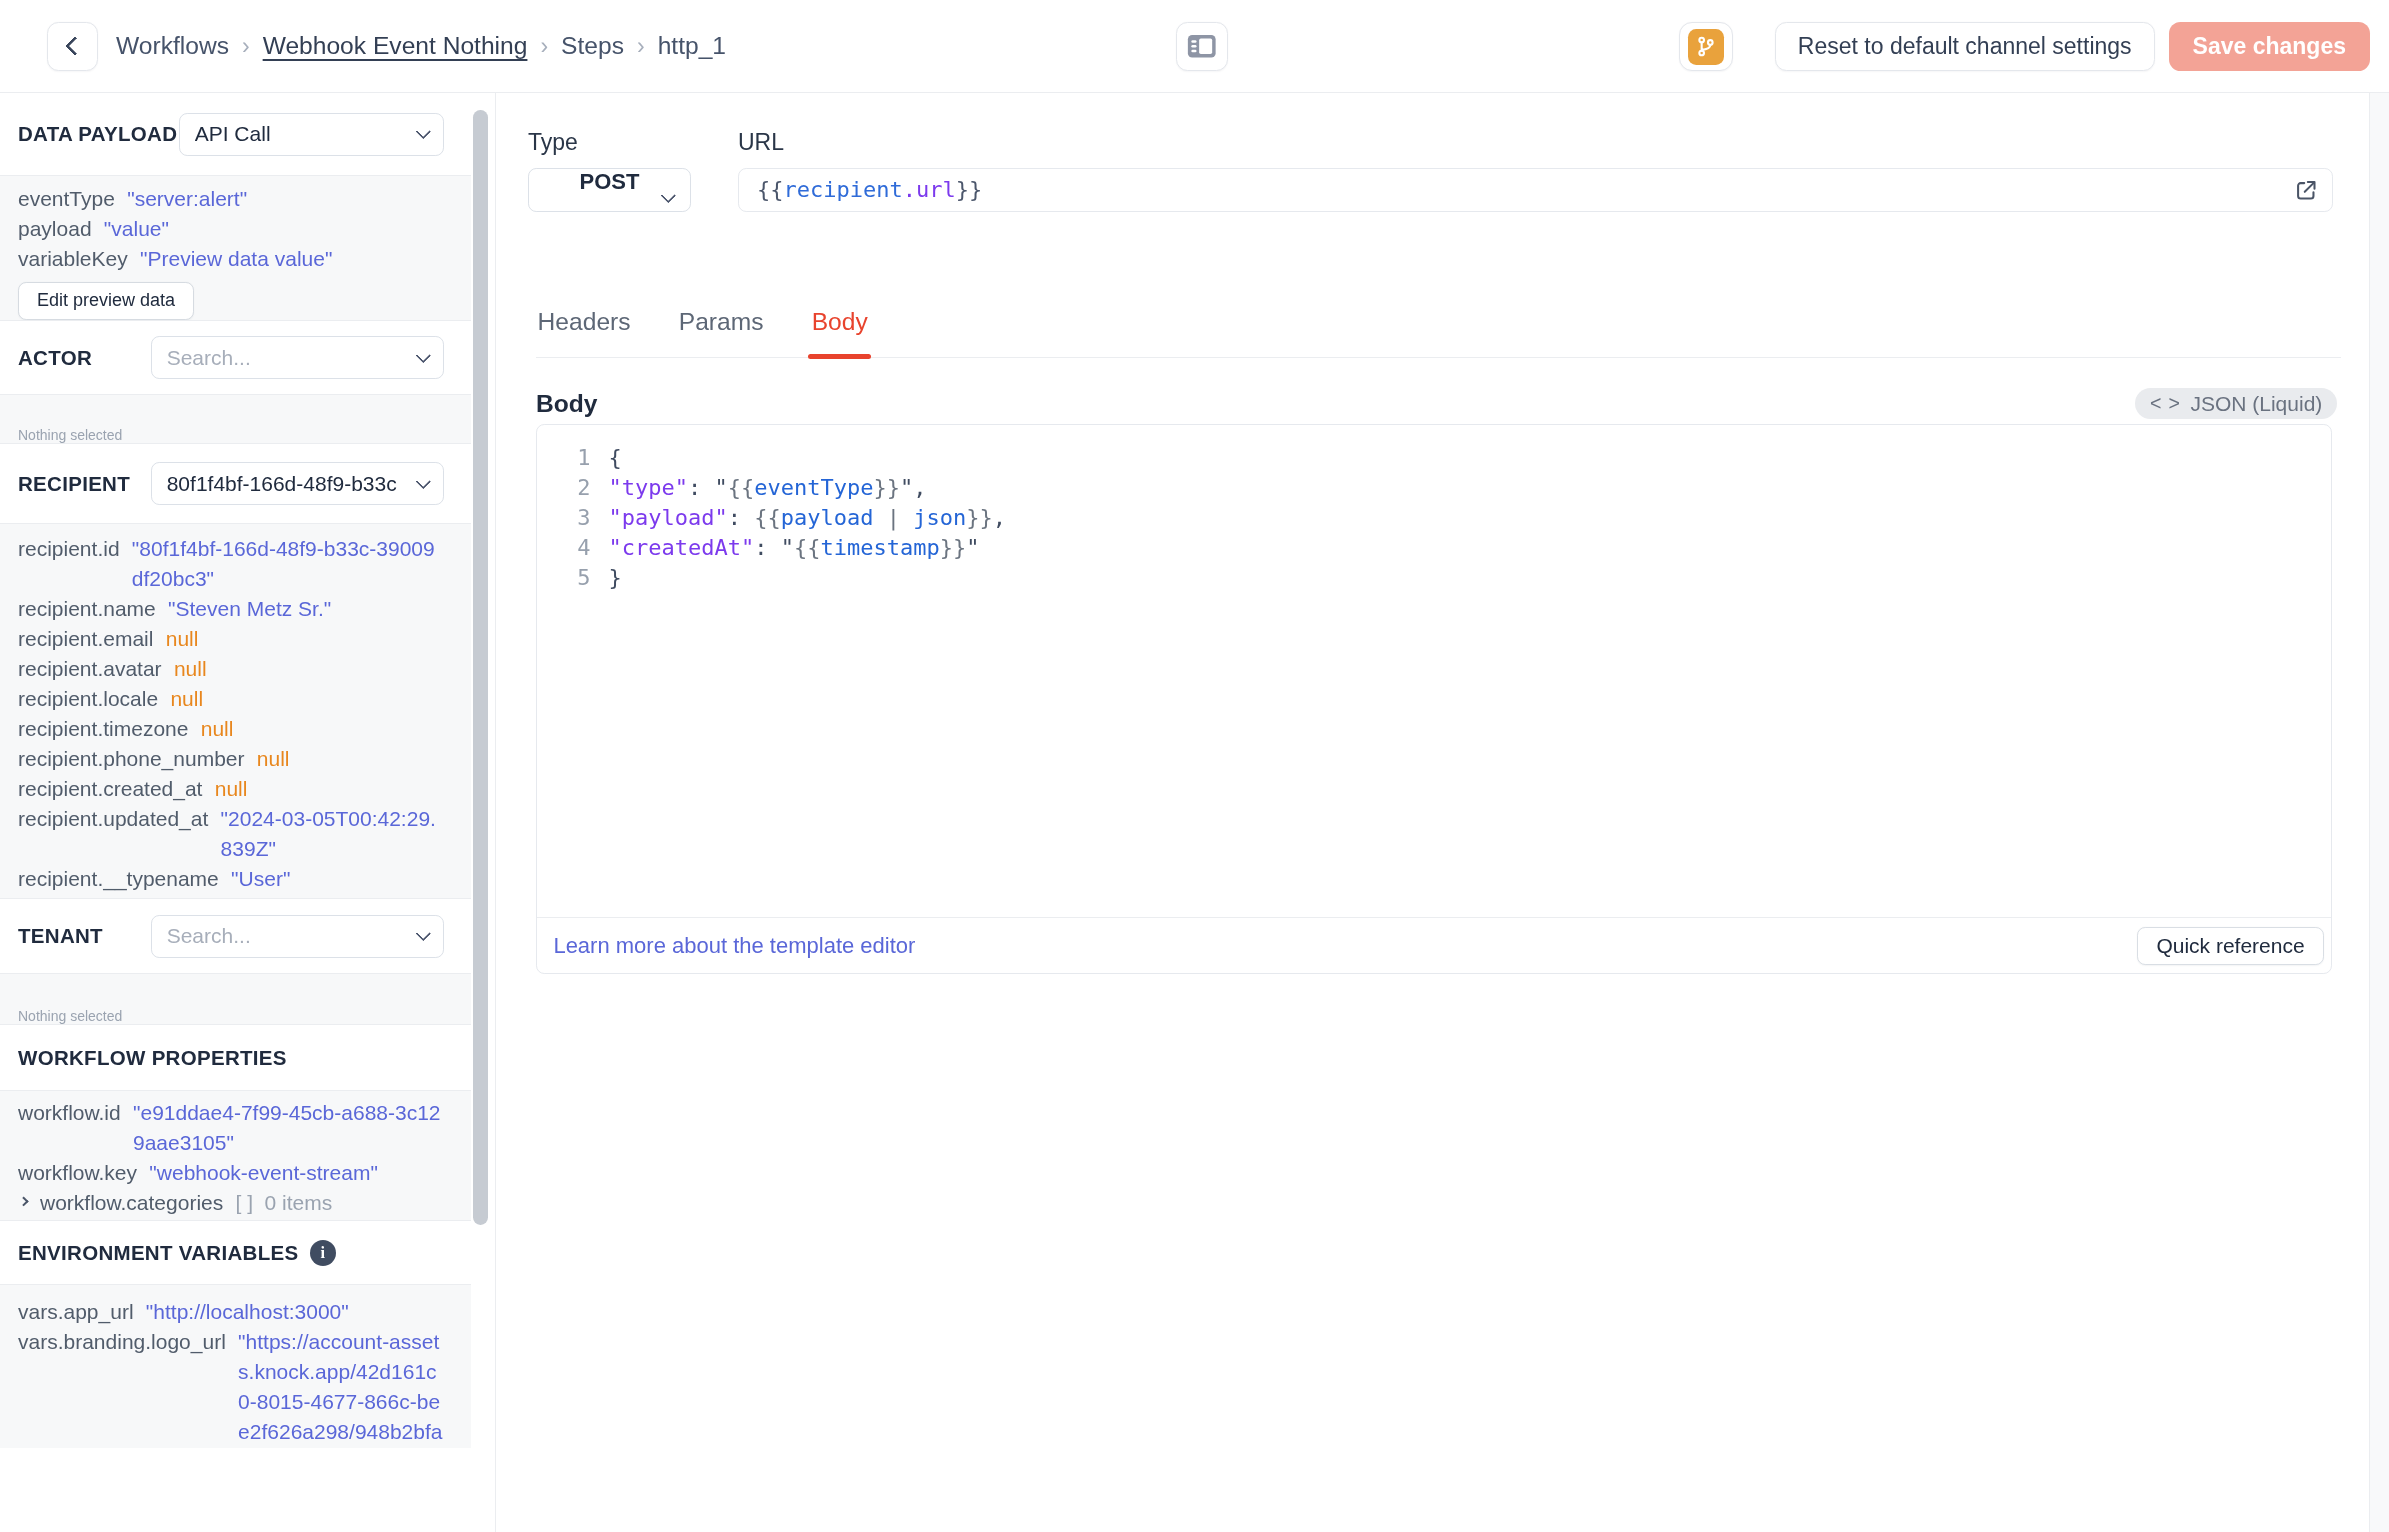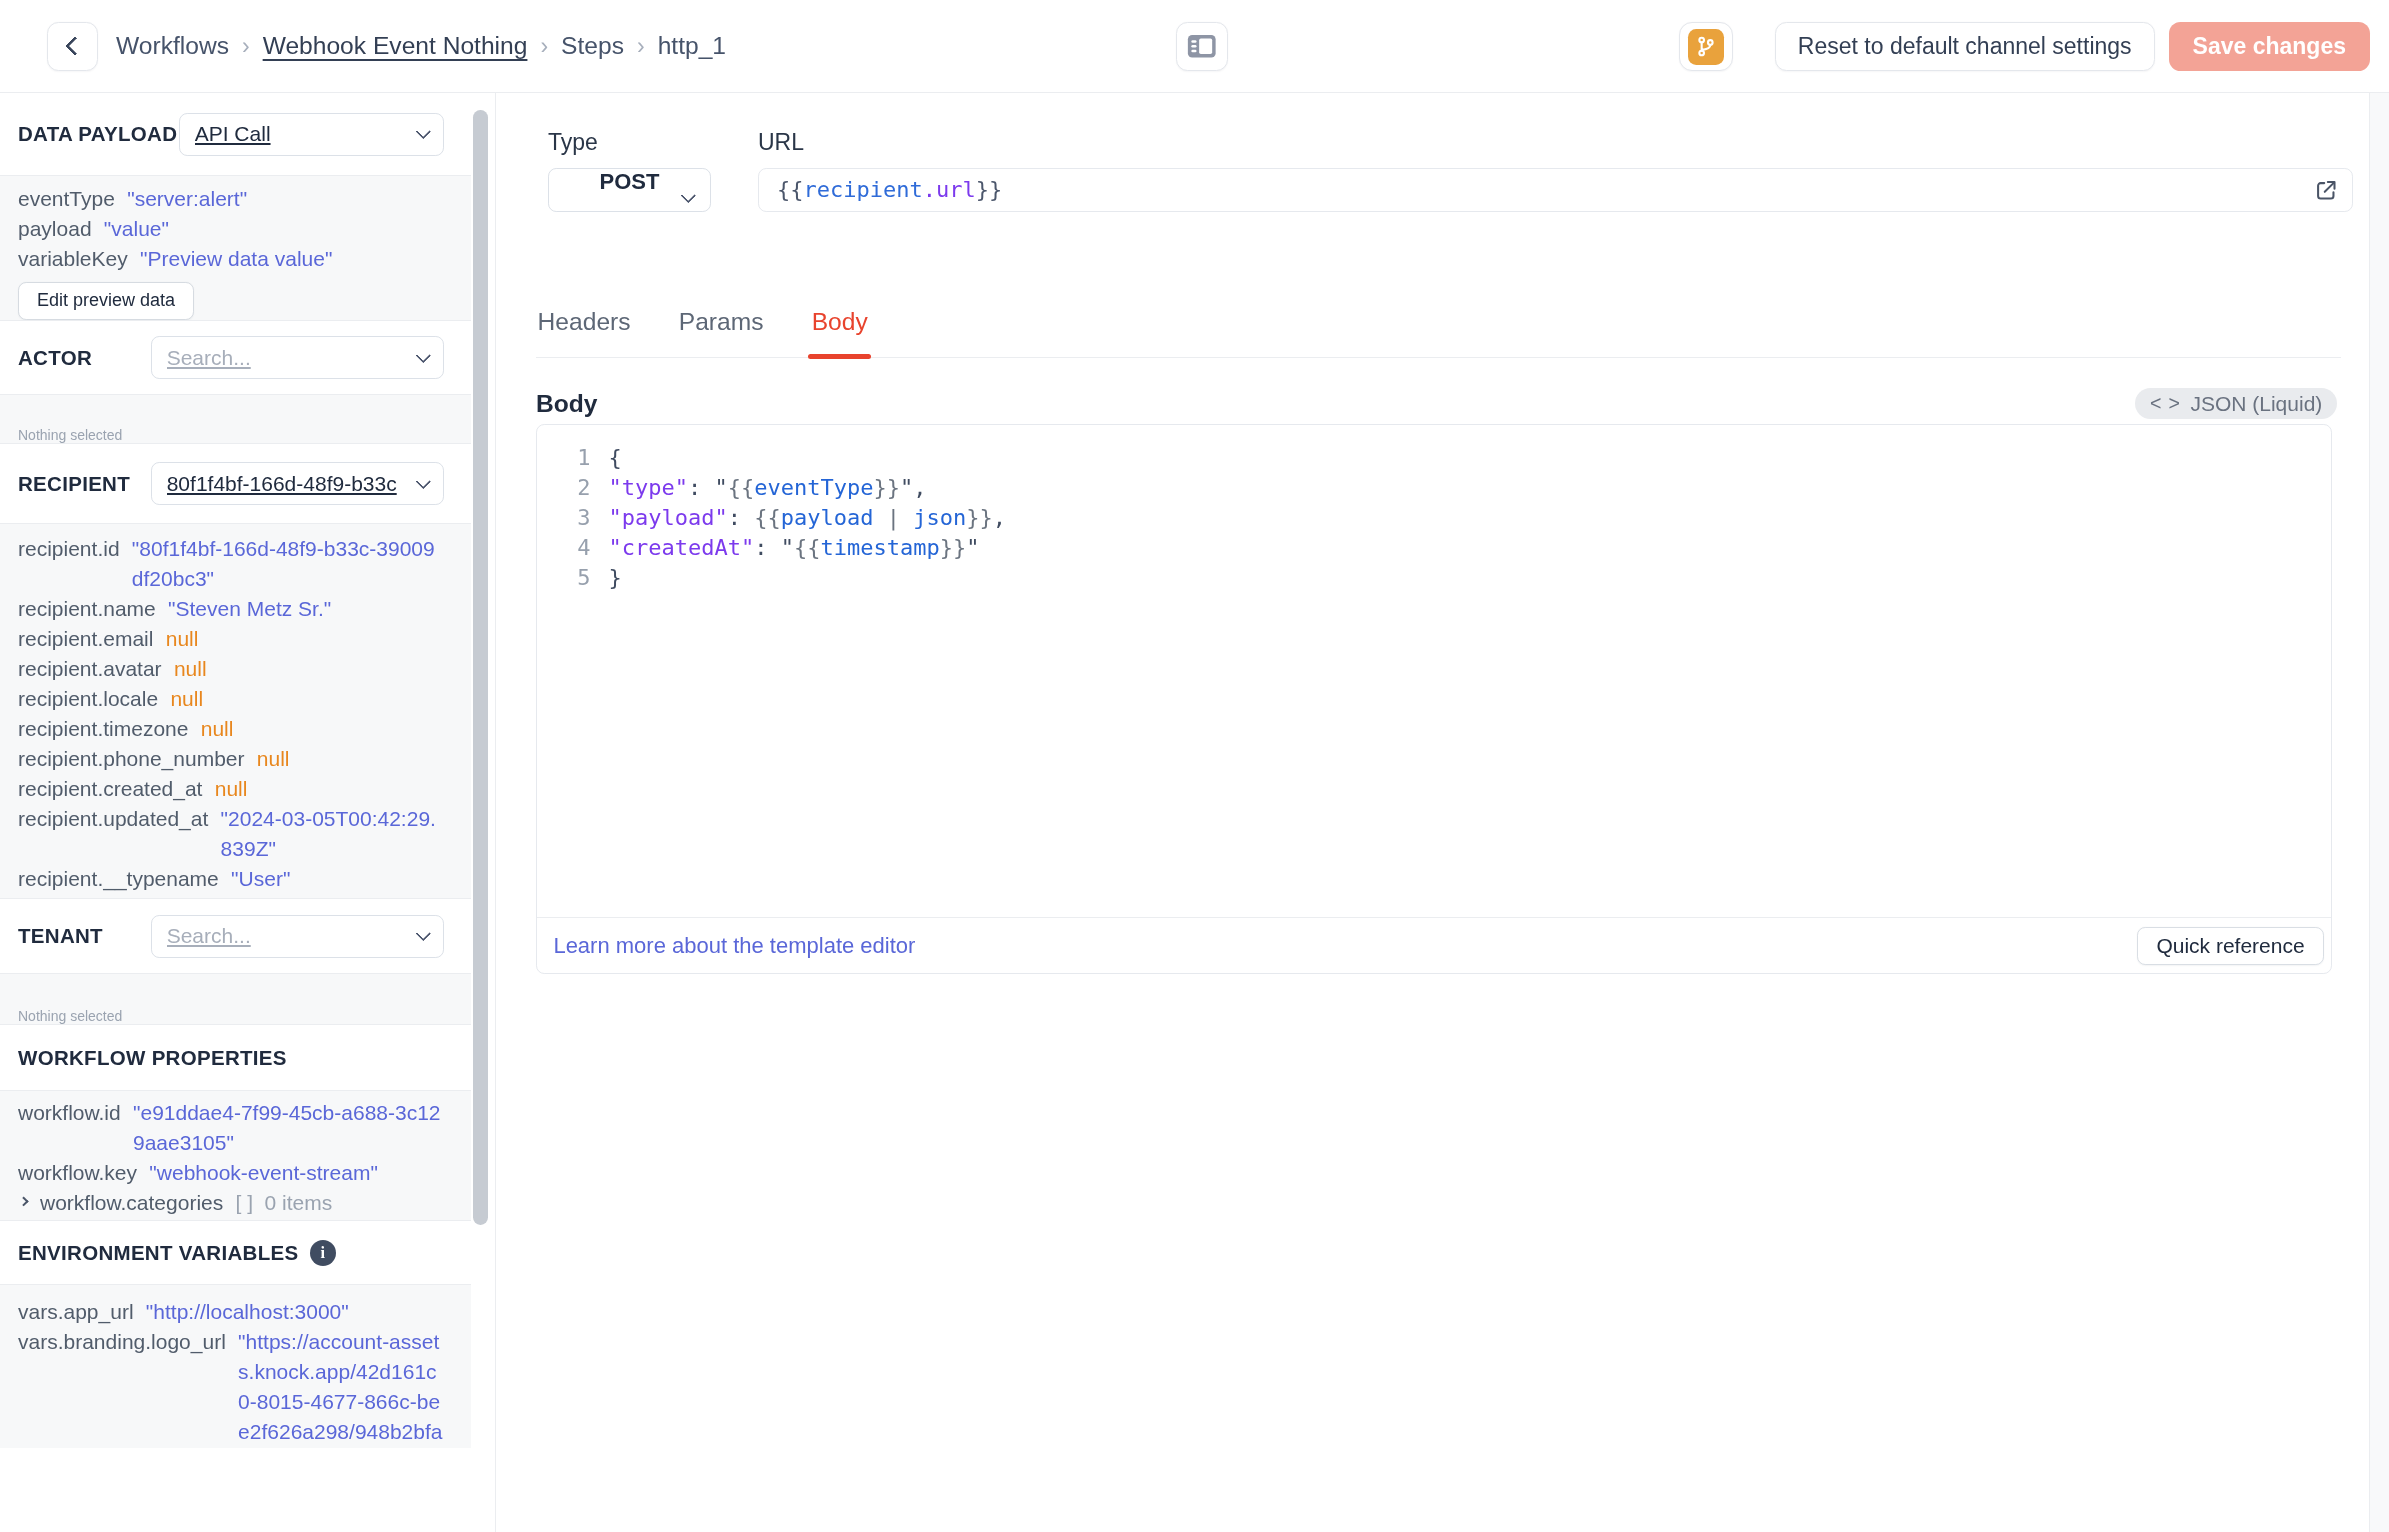--- a/index.html
+++ b/index.html
@@ -40,21 +40,21 @@
   
   .sidebar{position:absolute;left:0;top:93px;width:496px;bottom:0;background:#fff;
     border-right:1.6px solid var(--border);overflow:hidden;}
   .sb-content{width:471px;}
   .sb-title{height:90px;display:flex;align-items:center;padding-left:18px;border-bottom:1.6px solid var(--border);
     font-size:28px;font-weight:700;color:#1b2435;}
   .sb-row{display:flex;align-items:center;padding:0 27px 0 18px;border-bottom:1.6px solid var(--border);background:#fff;}
   .sb-label{font-size:20.5px;font-weight:700;color:#202b3e;letter-spacing:0.3px;white-space:nowrap;}
   .select{margin-left:auto;height:43px;border:1.6px solid var(--border2);border-radius:8.2px;background:#fff;
     display:flex;align-items:center;padding:0 14.7px;font-size:21px;color:#202b3e;cursor:pointer;position:relative;}
-  .select .sel-text{overflow:hidden;white-space:nowrap;text-overflow:clip;flex:1;text-decoration:underline;}
+  .select .sel-text{overflow:hidden;white-space:nowrap;text-overflow:clip;flex:1;}
   .select .placeholder{color:#a7aeba;}
   .chev-down{flex:none;width:10.6px;height:10.6px;border-right:2.5px solid #49536b;border-bottom:2.5px solid #49536b;
     transform:rotate(45deg);margin-left:11.5px;margin-top:-4.9px;border-radius:0.8px;}
   .sb-band{background:var(--band);border-bottom:1.6px solid var(--border);padding:8.2px 27px 0 18px;overflow:hidden;}
   .kv-row{display:flex;align-items:flex-start;font-size:21px;line-height:30px;}
   .kv-key{color:#515c6b;margin-right:12.3px;white-space:nowrap;}
   .kv-val{word-break:break-all;}
   .kv-val.string{color:var(--string);}
   .kv-val.null{color:var(--null);}
   .kv-val.bracket{color:#9aa3b0;word-break:normal;}
@@ -68,21 +68,21 @@
   .sb-heading{display:flex;align-items:center;gap:11.5px;padding-left:18px;border-bottom:1.6px solid var(--border);
     font-size:20.5px;font-weight:700;color:#202b3e;letter-spacing:0.3px;background:#fff;}
   .info-icon{width:26px;height:26px;border-radius:50%;background:#404c61;color:#fff;display:inline-flex;
     align-items:center;justify-content:center;font-size:16.4px;font-weight:700;font-family:"Liberation Serif",serif;}
   .info-icon::before{content:"i";}
   .sb-scrollbar{position:absolute;left:473px;top:17px;width:14.7px;height:1115px;border-radius:7.4px;background:#c6cbd2;}
 
   
   .main{position:absolute;left:498px;top:93px;right:0;bottom:0;background:#fff;}
   .scroll-gutter{position:absolute;right:0;top:0;width:20.5px;bottom:0;background:#f8f9fa;border-left:1.6px solid var(--border);}
-  .request-row{position:absolute;left:50px;top:36px;display:flex;}
+  .request-row{position:absolute;left:30px;top:36px;display:flex;}
   .field-label{font-size:23px;font-weight:500;color:#2a3648;margin-bottom:11.5px;}
   .type-col{width:163px;margin-right:47px;}
   .type-select{height:44px;border:1.6px solid var(--border2);border-radius:8.2px;display:flex;align-items:center;
     padding:0 16.4px;font-size:22px;font-weight:600;color:#202b3e;cursor:pointer;background:#fff;flex-direction:column;}
   .type-select .chev-down{margin-left:auto;}
   .url-col{width:1595px;}
   .url-input{position:relative;height:44px;border:1.6px solid #e6e9ee;border-radius:8.2px;background:#fff;
     display:flex;align-items:center;padding:0 49px 0 18px;
     font-family:"DejaVu Sans Mono",monospace;font-size:22px;cursor:text;}
   .ext-link{position:absolute;right:13px;top:9px;cursor:pointer;}

